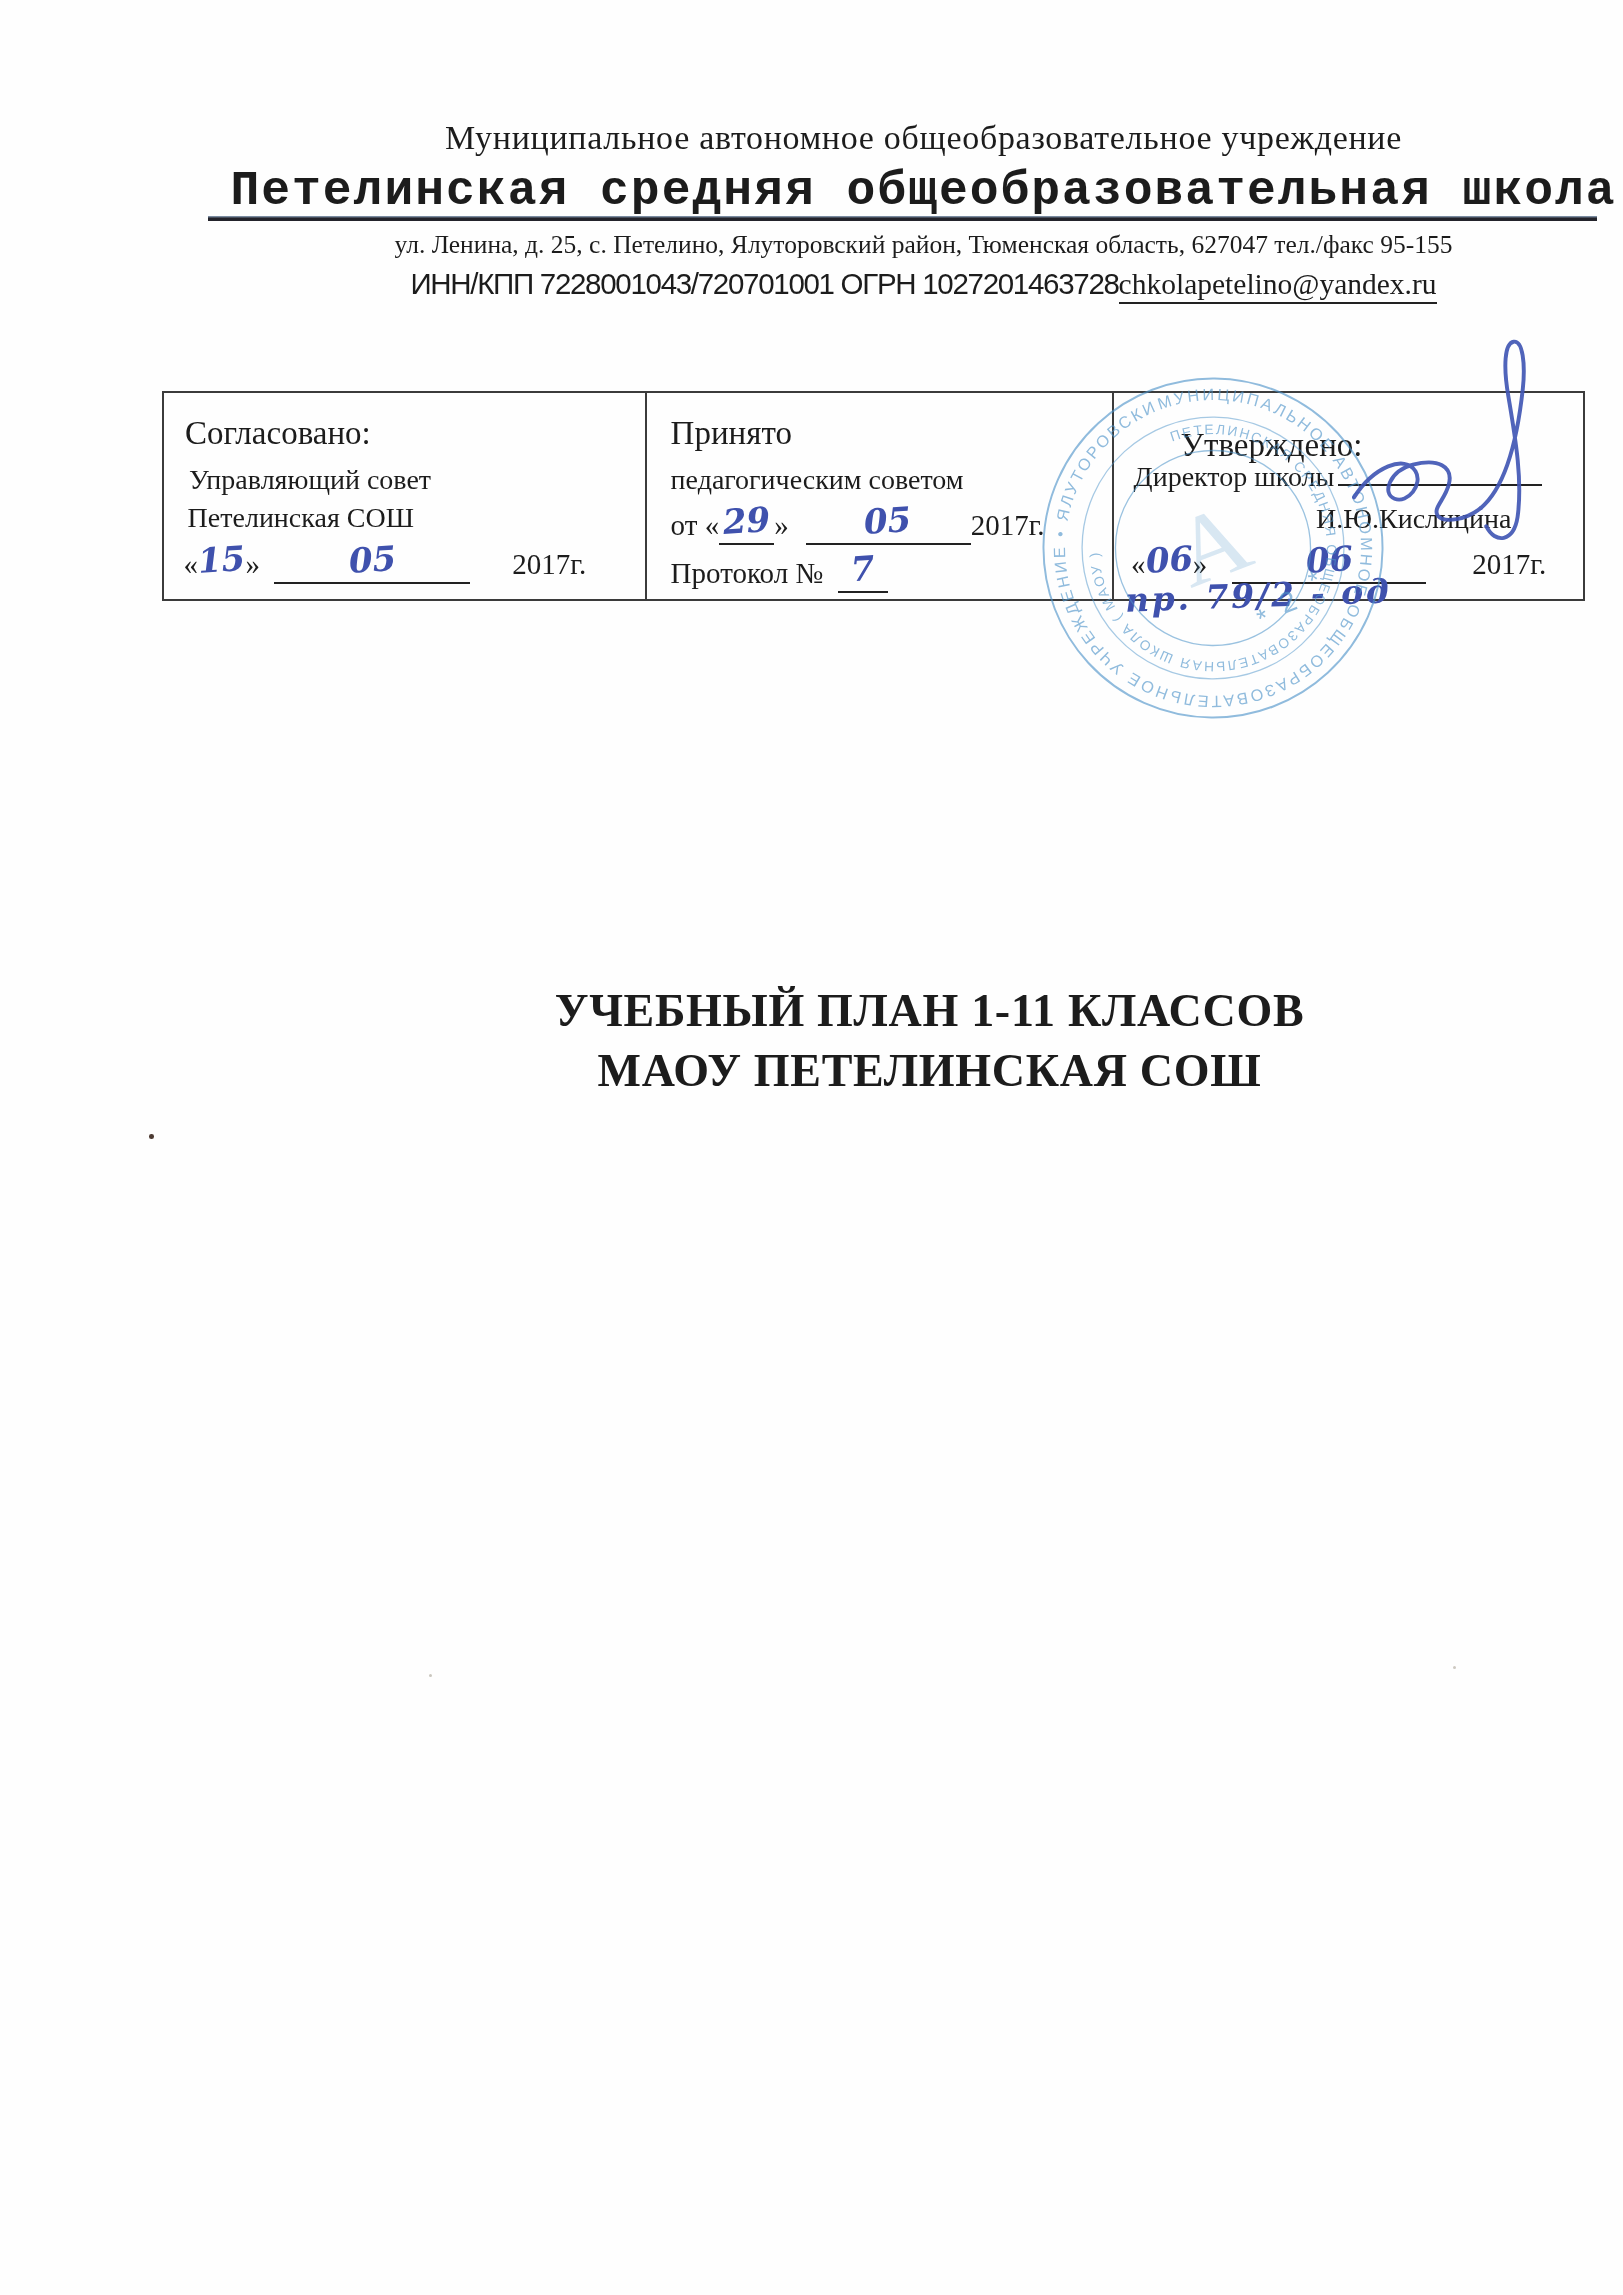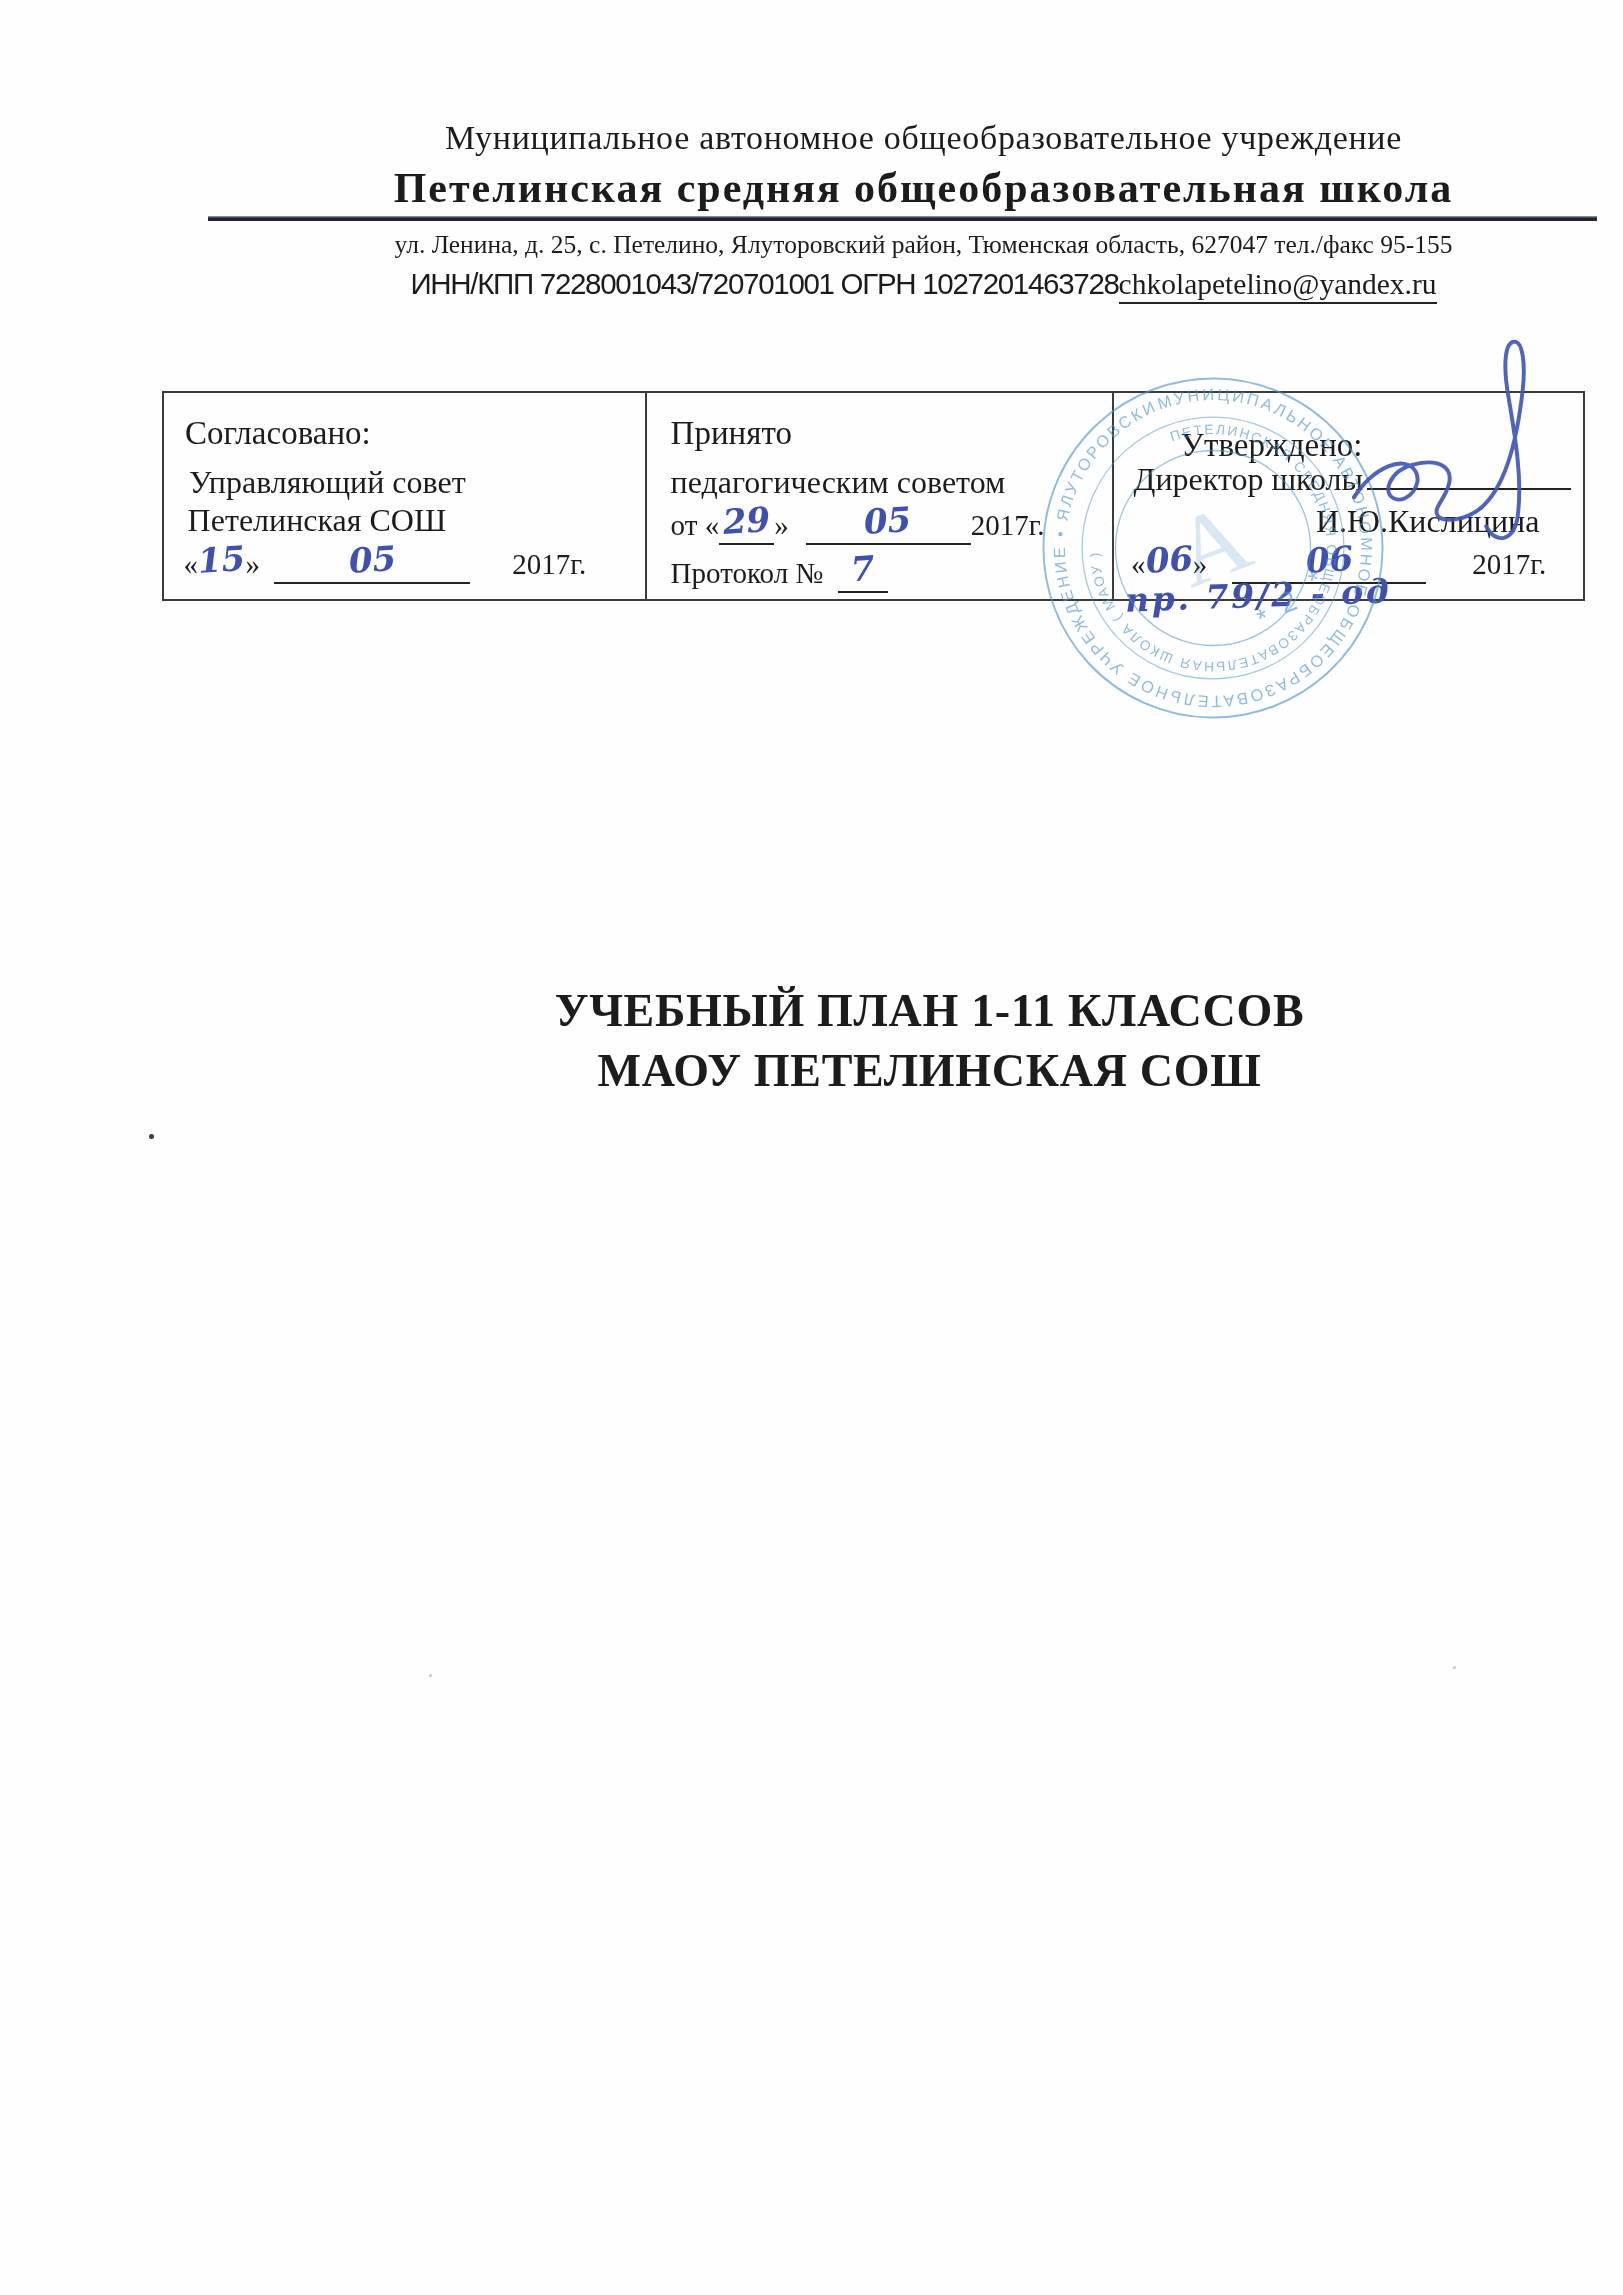--- a/index.html
+++ b/index.html
@@ -4,35 +4,35 @@
 <style>
   html,body{margin:0;padding:0;background:#e8e8e8;}
   #page{
     position:relative;width:1623px;height:2295px;background:#fefefe;
     font-family:"Liberation Serif", serif;color:#1c1c1c;overflow:hidden;
   }
   .abs{position:absolute;}
   
   #header{left:223px;top:119px;width:1401px;text-align:center;}
   .org-type{font-size:34px;letter-spacing:0.7px;}
-  .school-name{font-size:42px;font-weight:bold;letter-spacing:2px;margin-top:6.5px;}
+  .school-name{font-size:48px;font-weight:bold;letter-spacing:2px;margin-top:6.5px;font-family:Liberation Mono, monospace;}
   #rule{left:208px;top:216px;width:1389px;height:5.2px;background:linear-gradient(#93a9c2,#23232b 45%);}
   #address{left:223px;top:230px;width:1401px;text-align:center;font-size:25.5px;}
   #requisites{left:223px;top:267px;width:1401px;text-align:center;font-size:29.5px;}
   .req-sans{font-family:"Liberation Sans",sans-serif;letter-spacing:-1.3px;}
   .email{font-family:"Liberation Serif",serif;border-bottom:2px solid #222;padding-bottom:2px;text-align:right;}
   
   #approval-table{left:162px;top:391px;width:1419px;height:206px;border:2.6px solid #3b3b3b;display:flex;background:transparent;z-index:2;}
   .cell{position:relative;height:100%;}
   .cell-1{width:473px;border-right:2.6px solid #3b3b3b;padding-left:8px;}
   .cell-2{width:465px;border-right:2.6px solid #3b3b3b;}
   .cell-3{flex:1;}
   .cell .row{position:absolute;white-space:nowrap;}
   .cell-title{font-size:33px;}
-  .cell-line{font-size:32px;}
+  .cell-line{font-size:28px;}
   .date-row{font-size:29px;}
   .keep-space{white-space:pre-wrap;}
   .uline{display:inline-block;border-bottom:2px solid #222;text-align:center;vertical-align:baseline;}
   .hand{font-family:"DejaVu Serif",serif;font-style:italic;font-weight:bold;color:#3f51ad;display:inline-block;}
   .hand-lg{font-size:34px;transform:rotate(-4deg) translateY(-2.6px);}
   .order-hand{font-size:33px;letter-spacing:2.6px;transform:rotate(-2deg);}
   
   #stamp{left:1033px;top:368px;width:360px;height:360px;z-index:3;opacity:.62;filter:blur(0.4px);}
   
   #signature{left:1342px;top:326px;width:236px;height:229px;z-index:4;}

